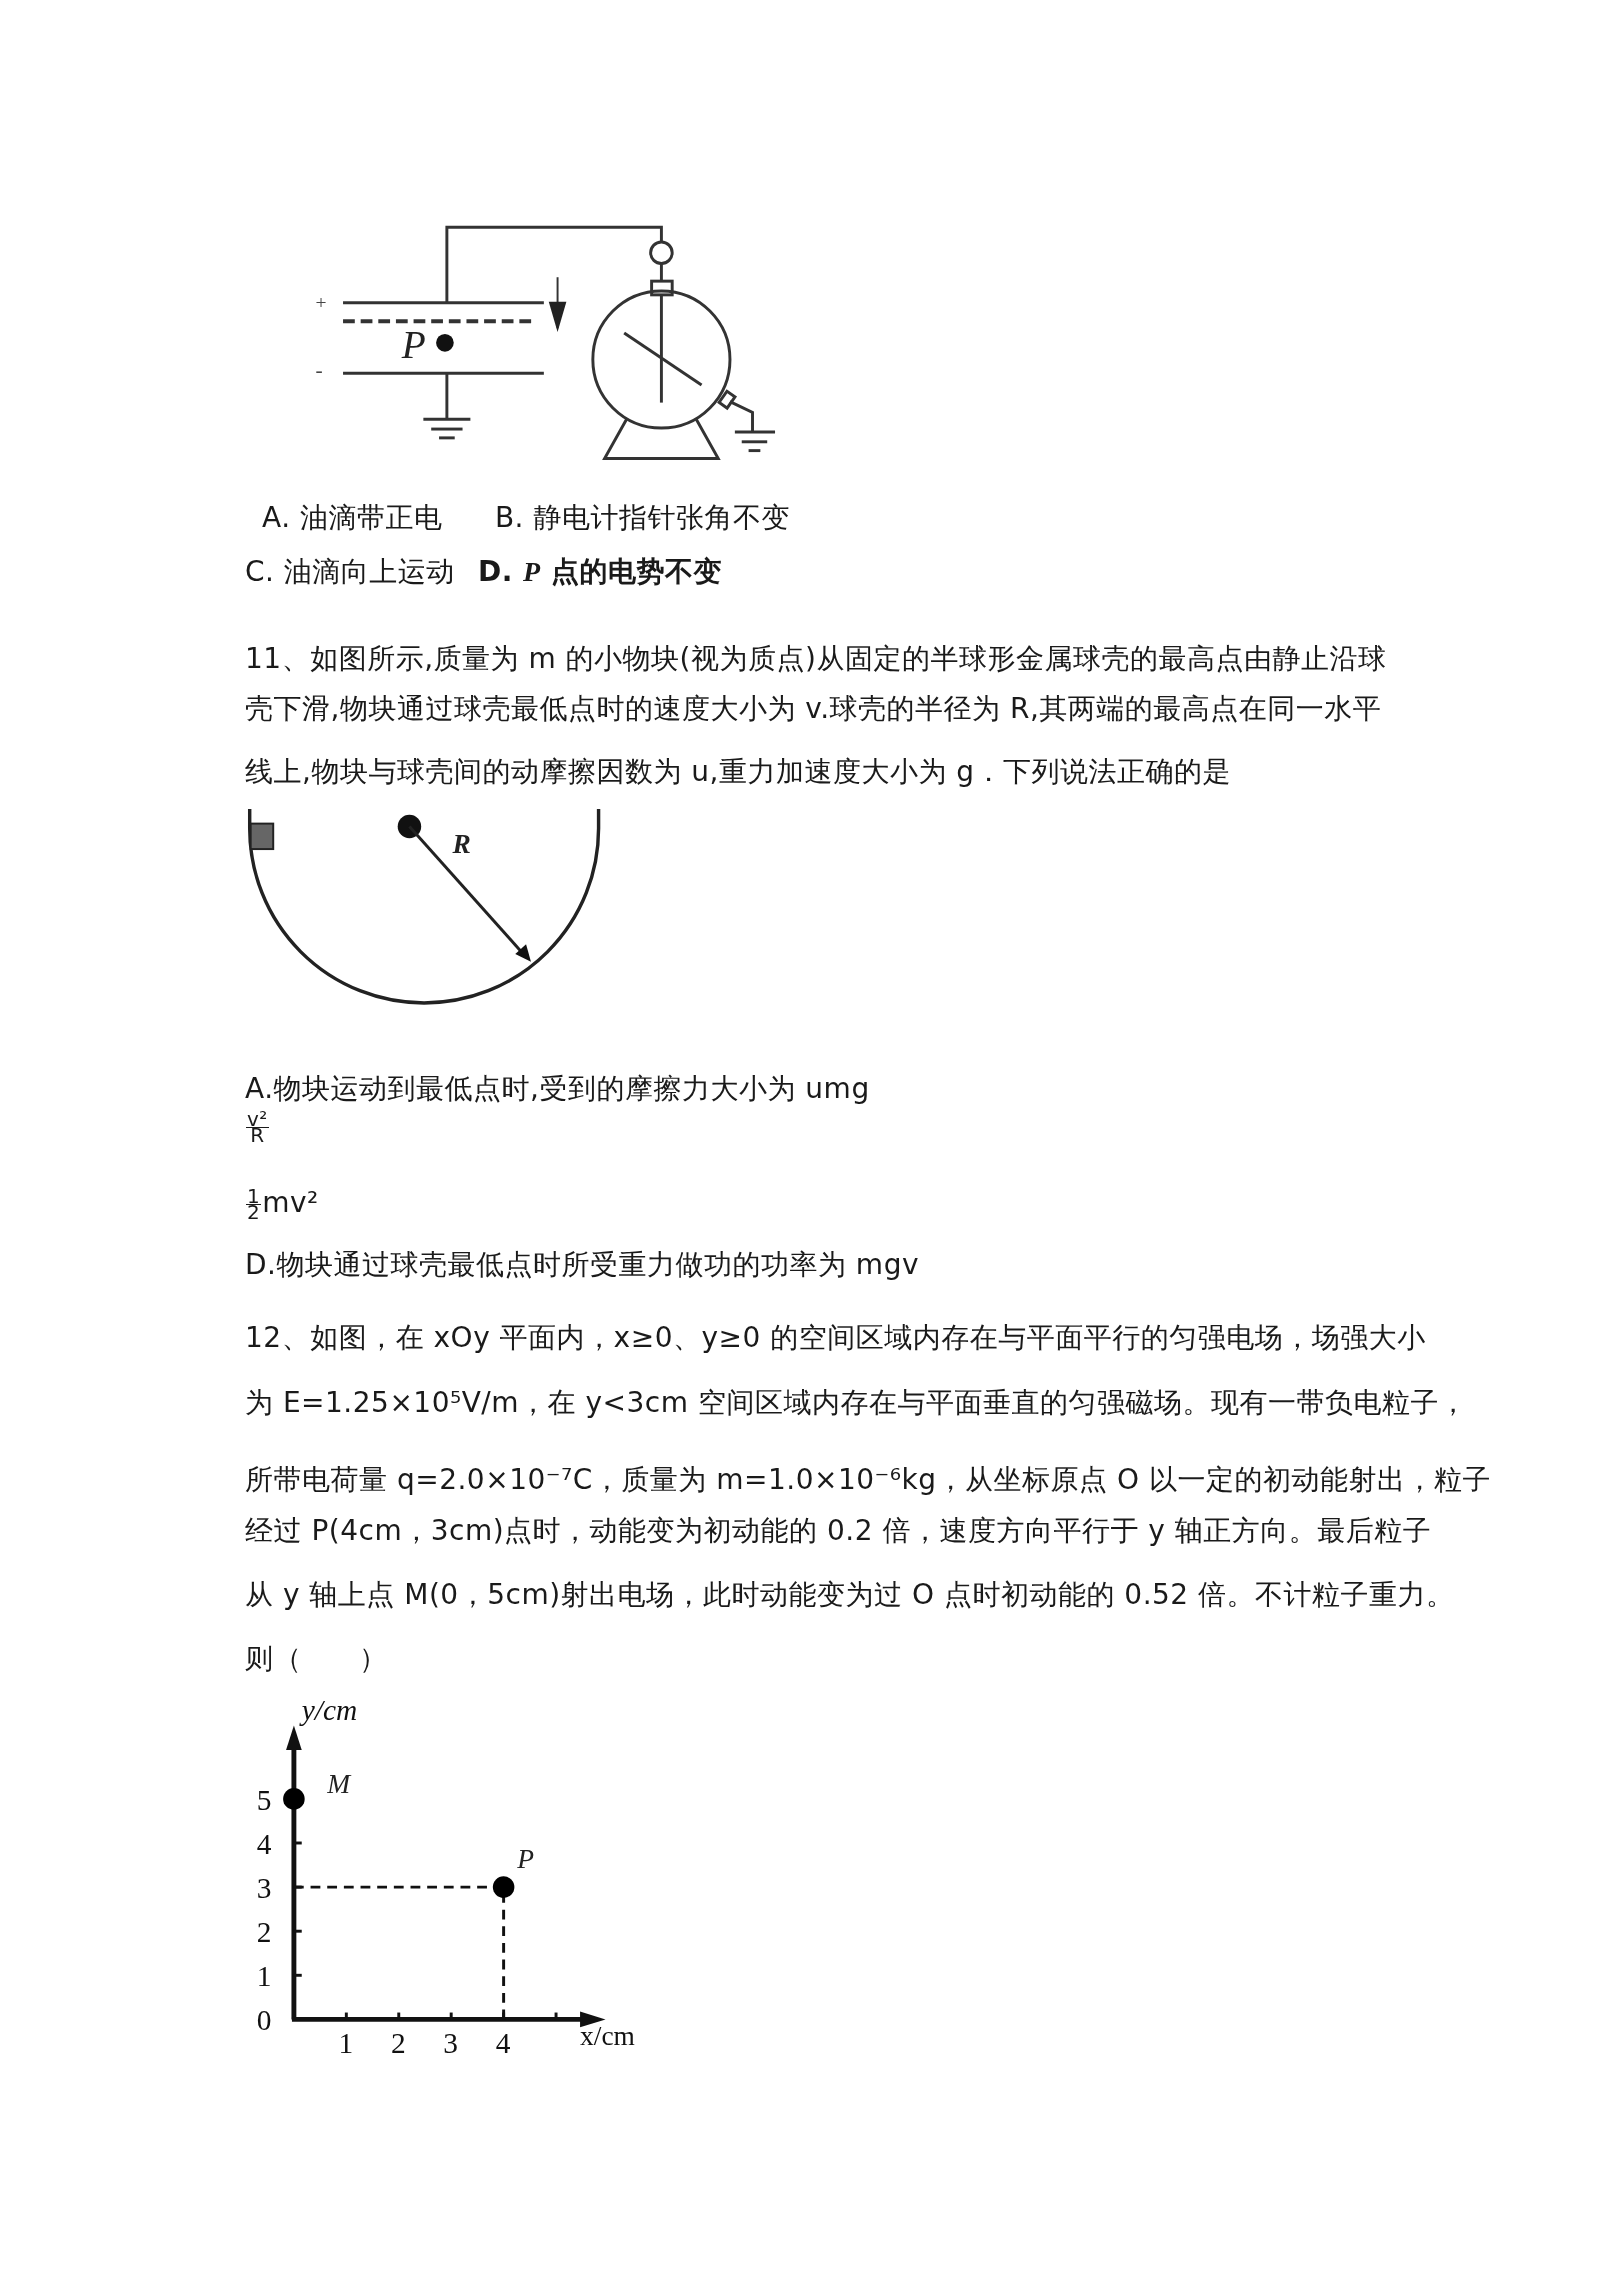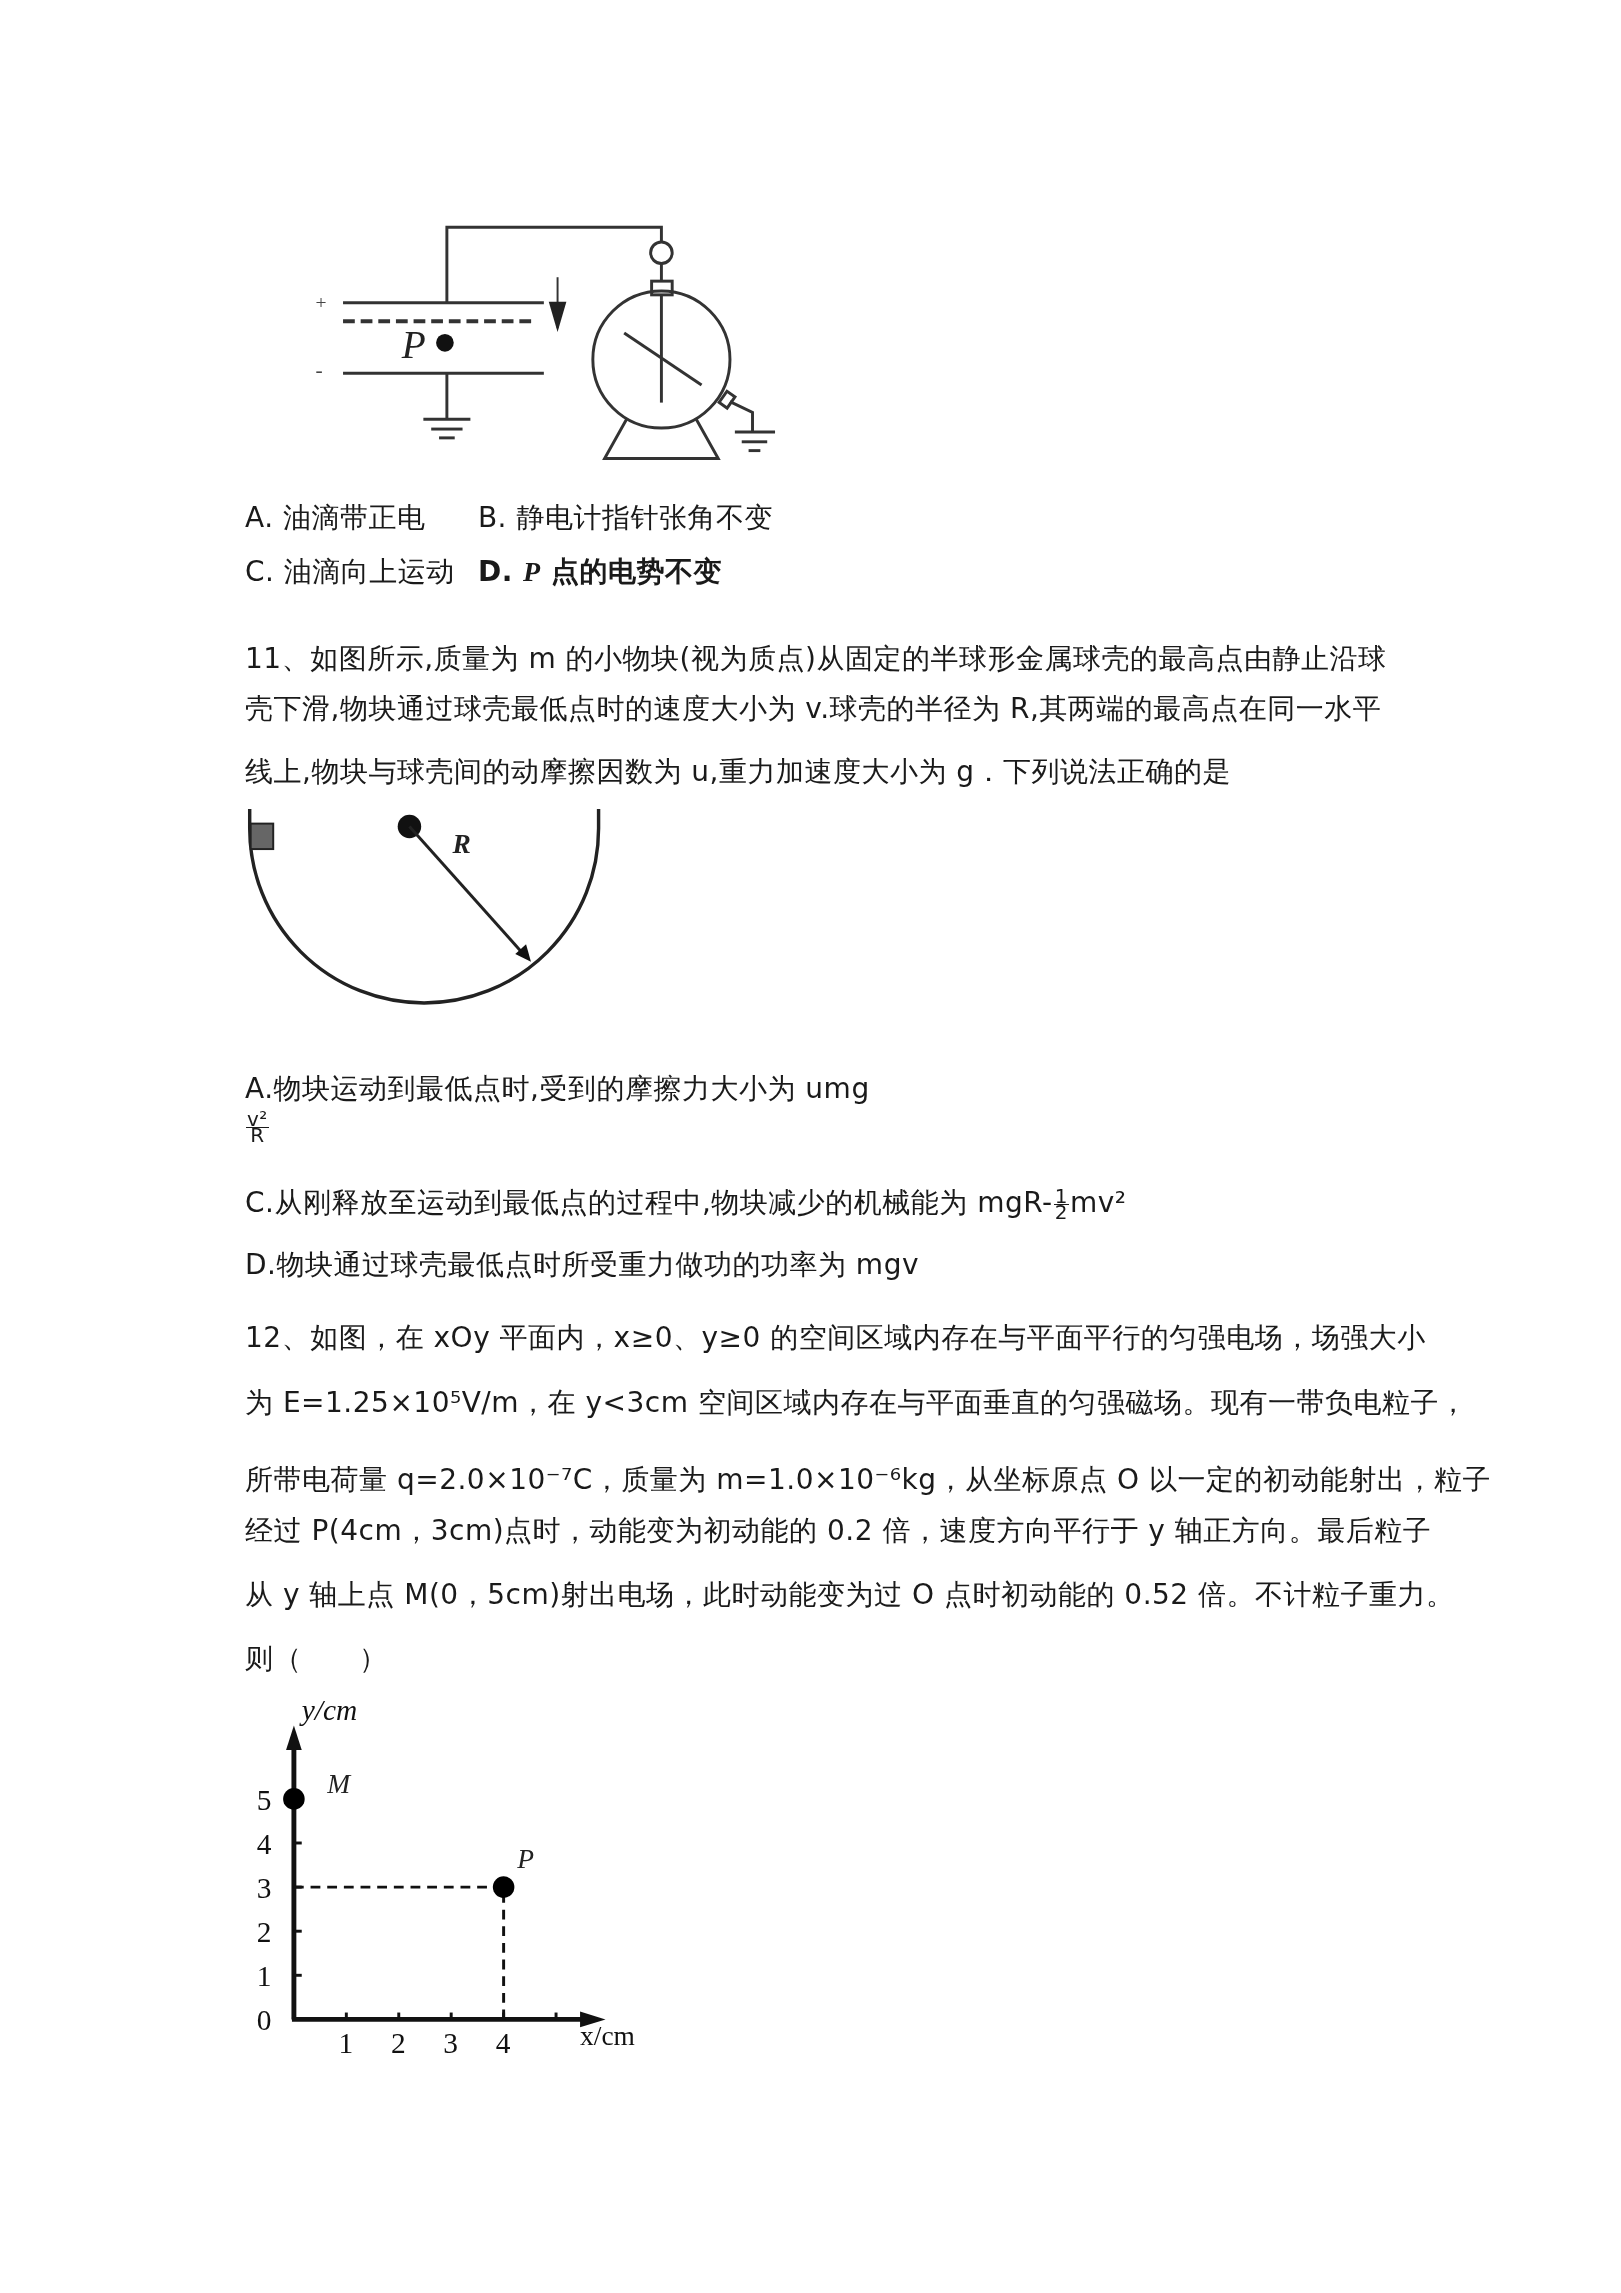--- a/index.html
+++ b/index.html
@@ -54,21 +54,21 @@
     <rect x="737" y="401" width="10" height="14" transform="rotate(35 742 408)" fill="#fff"></rect>
     <polyline points="745,410 768,421 768,441"></polyline>
     <g>
       <line x1="750" y1="441" x2="791" y2="441"></line>
       <line x1="757" y1="451" x2="783" y2="451"></line>
       <line x1="764" y1="460" x2="776" y2="460"></line>
     </g>
   </g>
 </svg>
 
-<div class="line" style="top:498px;">
+<div class="line" style="top:498px;margin-left:17px;">
   <span class="opt">
     <span>A.</span>
     <span>油滴带正电</span>
   </span>
   <span class="opt" style="margin-left:43px;">
     <span>B.</span>
     <span>静电计指针张角不变</span>
   </span>
 </div>
 <div class="line" style="top:552px;">
@@ -94,21 +94,21 @@
   <line x1="178" y1="28" x2="296" y2="160" stroke="#222" stroke-width="3"></line>
   <polygon points="302,166 286,158 297,148" fill="#111"></polygon>
   <text x="222" y="55" font-size="28" font-style="italic" font-weight="bold" fill="#222">R</text>
 </svg>
 
 <div class="line" style="top:1069px;">A.物块运动到最低点时,受到的摩擦力大小为 umg</div>
 <div class="line" style="top:1106px;">
   <span class="frac"><span class="num">v²</span><span>R</span></span>
 </div>
 <div class="line" style="top:1183px;">
-  <span>C.从刚释放至运动到最低点的过程中,物块减少的机械能为 mgR-</span><span class="frac"><span class="num">1</span><span>2</span></span><span>mv²</span>
+  <span class="frac"><span class="num">1</span><span>2</span></span><span>mv²</span>
 </div>
 <div class="line" style="top:1245px;">D.物块通过球壳最低点时所受重力做功的功率为 mgv</div>
 
 <div class="line" style="top:1318px;">12、如图，在 xOy 平面内，x≥0、y≥0 的空间区域内存在与平面平行的匀强电场，场强大小</div>
 <div class="line" style="top:1383px;">为 E=1.25×10⁵V/m，在 y&lt;3cm 空间区域内存在与平面垂直的匀强磁场。现有一带负电粒子，</div>
 <div class="line" style="top:1448px;margin-top:12px;">所带电荷量 q=2.0×10⁻⁷C，质量为 m=1.0×10⁻⁶kg，从坐标原点 O 以一定的初动能射出，粒子</div>
 <div class="line" style="top:1511px;">经过 P(4cm，3cm)点时，动能变为初动能的 0.2 倍，速度方向平行于 y 轴正方向。最后粒子</div>
 <div class="line" style="top:1575px;">从 y 轴上点 M(0，5cm)射出电场，此时动能变为过 O 点时初动能的 0.52 倍。不计粒子重力。</div>
 <div class="line" style="top:1639px;">则（　　）</div>
 

